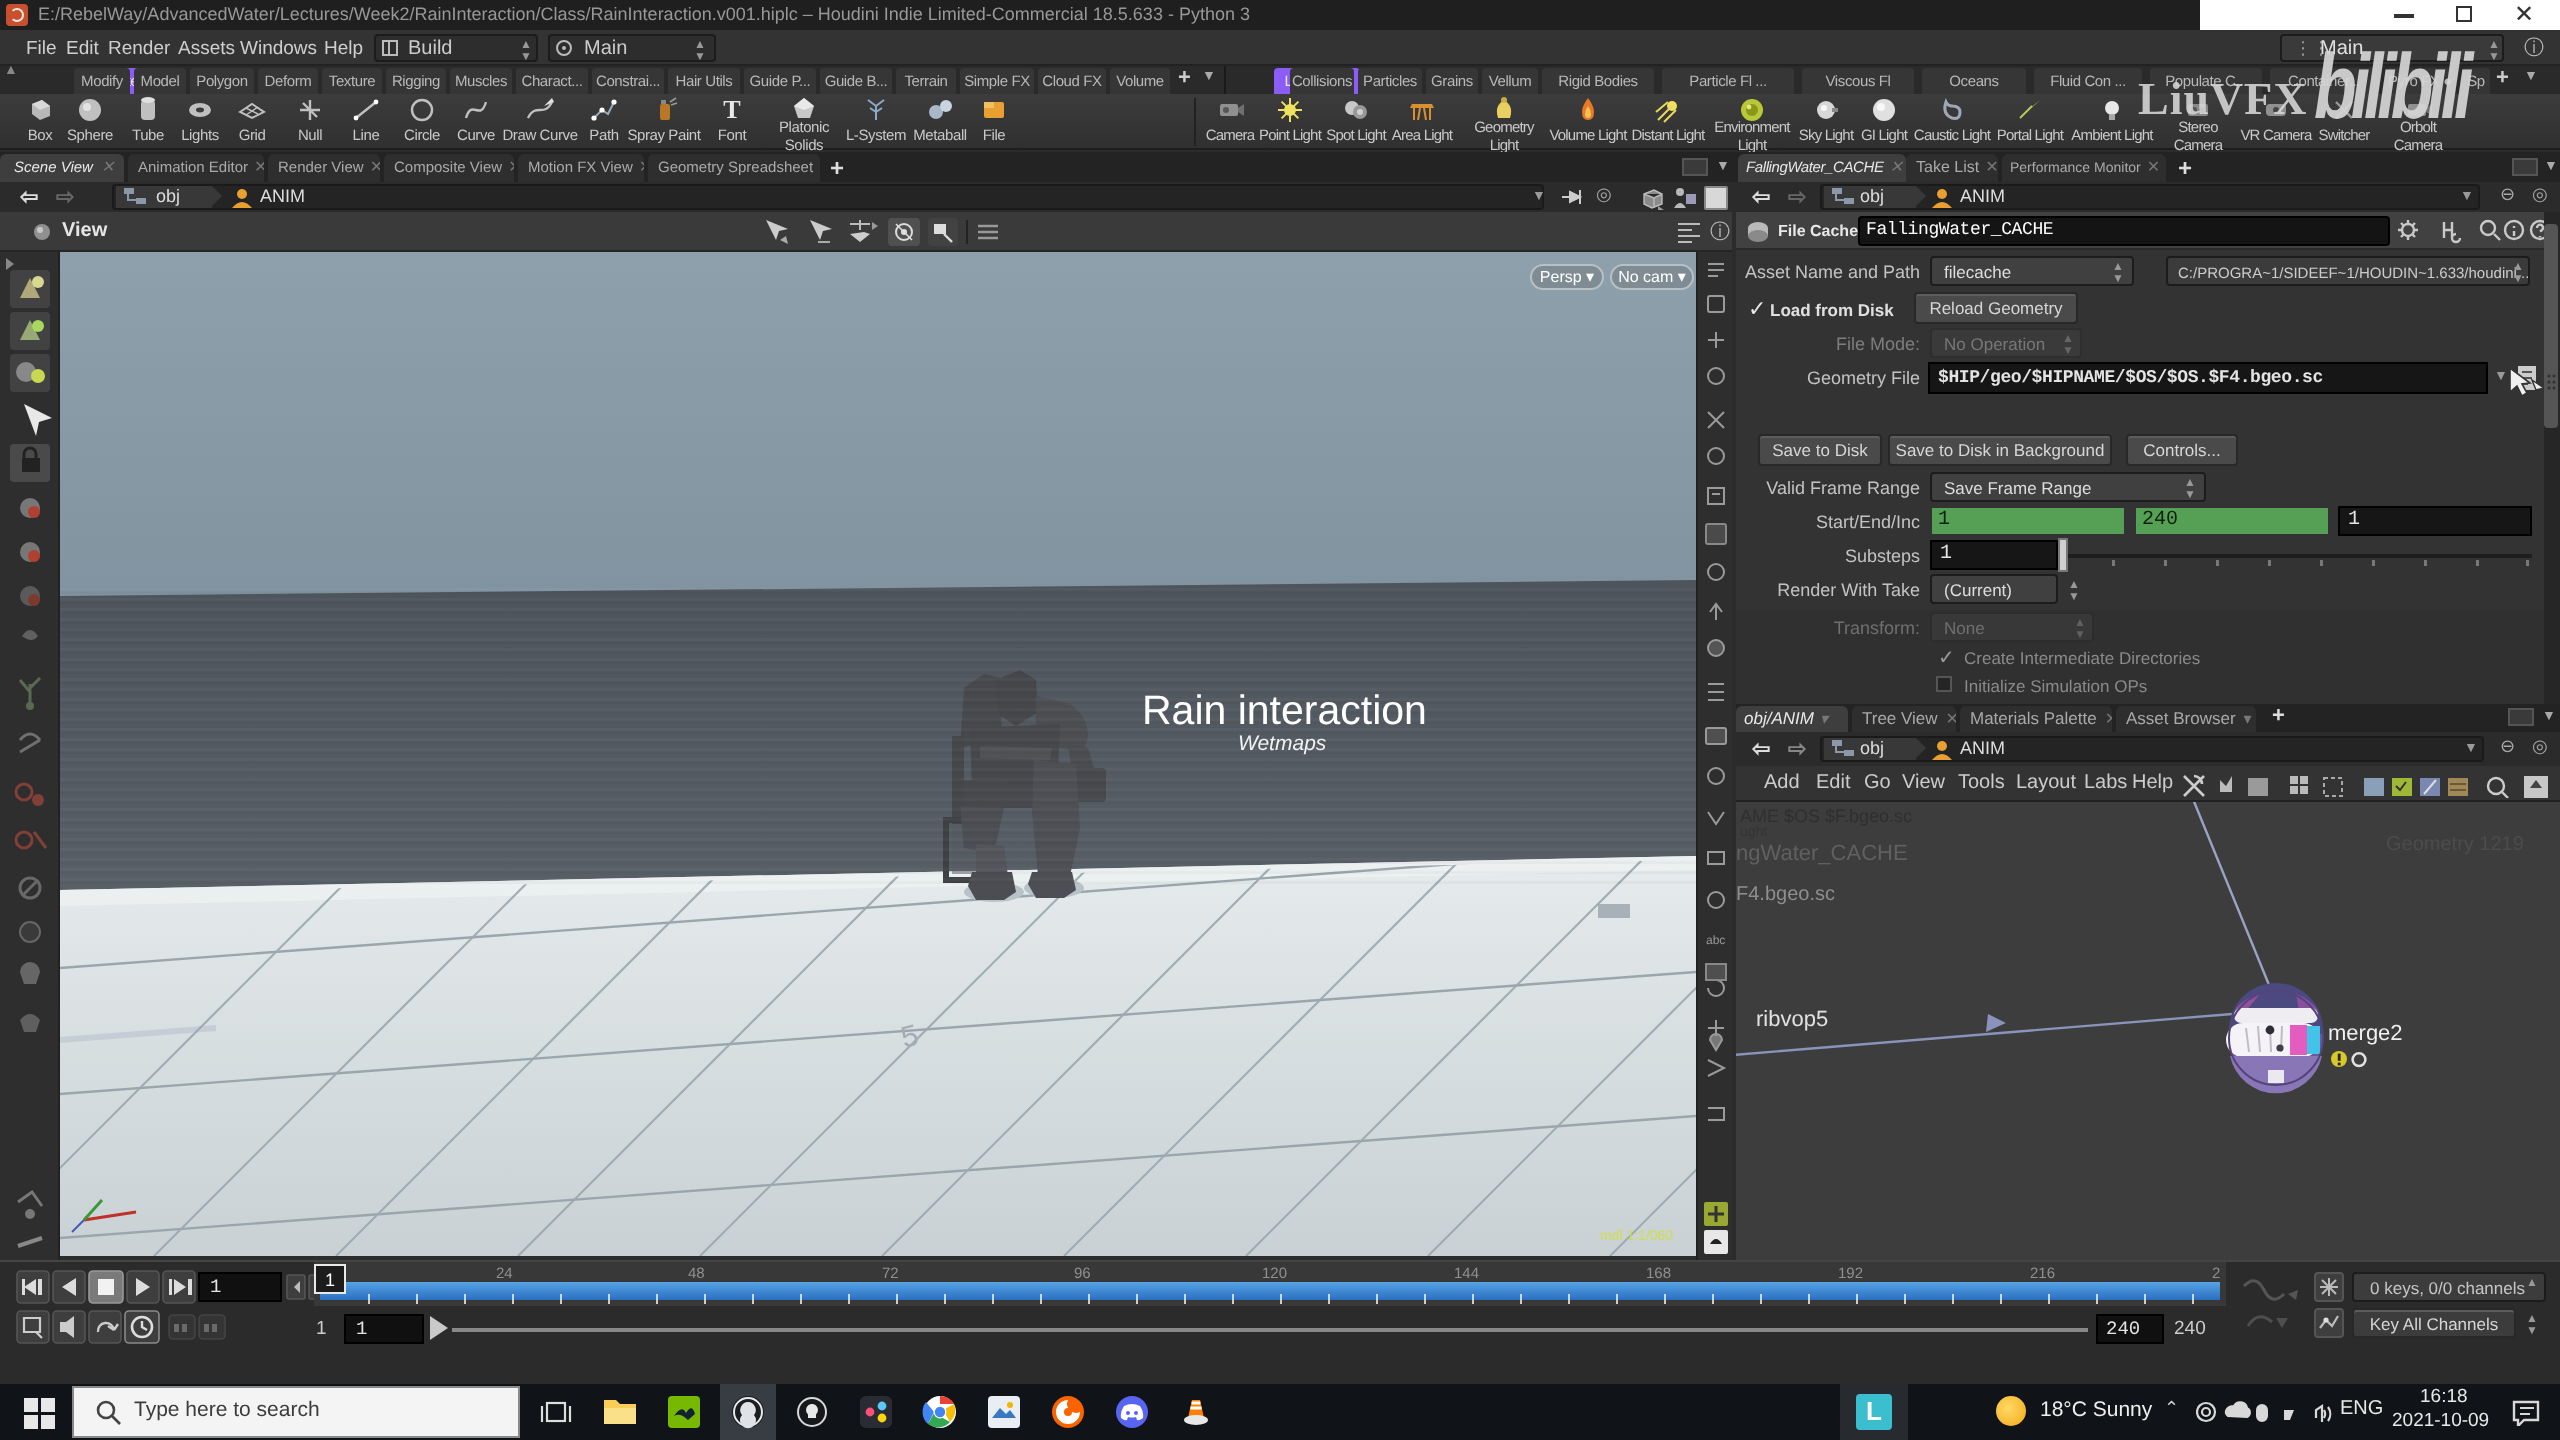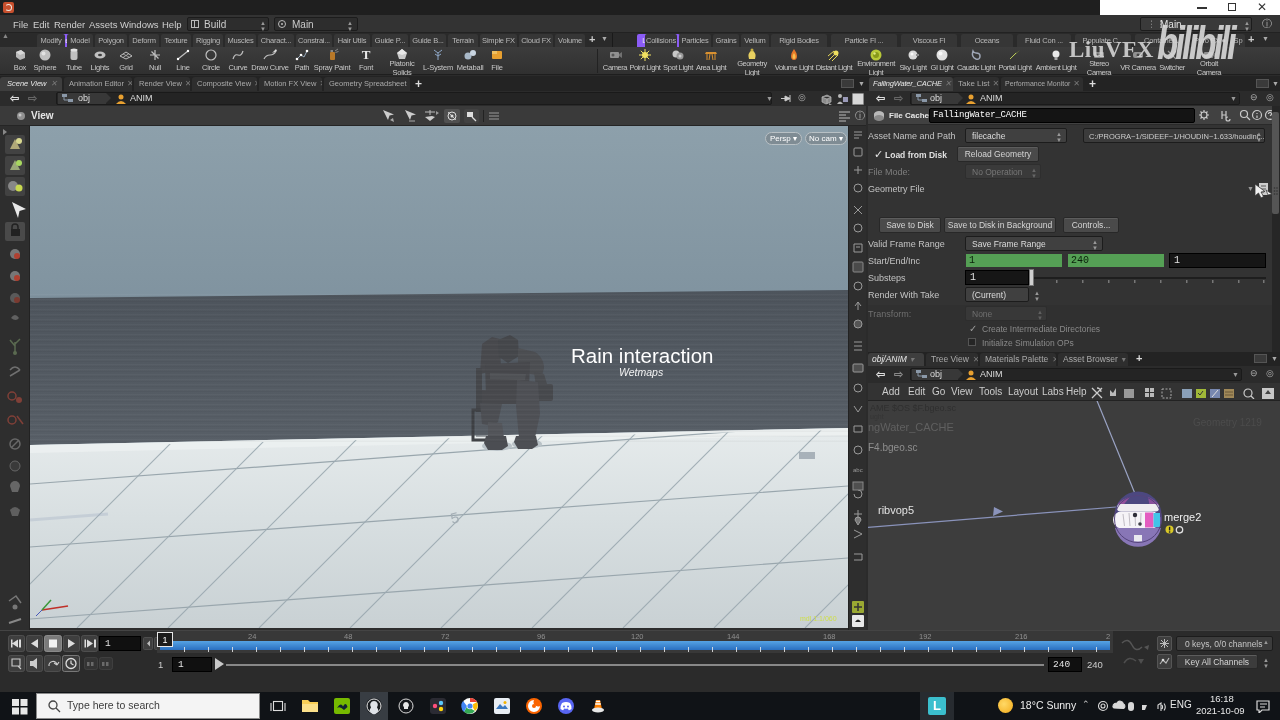--- a/index.html
+++ b/index.html
@@ -11,29 +11,30 @@
   .stab.sel { background:#8b5cf6; color:#e8e8e8;margin-left:37px; }
   .ptab { position:absolute; top:1px; height:14px; background:#2e2e2e; color:#aaa; font-size:9.5px; line-height:14px; border-radius:3px 3px 0 0; white-space:nowrap; overflow:hidden; }
   .ptab.sel { background:#3e3e3e; color:#e8e8e8; font-style:italic; }
   .ptab .x { color:#777; margin-left:6px; font-size:8px; }
   .lbl { position:absolute; color:#c9c9c9; font-size:7.5px; letter-spacing:-0.2px; text-align:center; line-height:9px; }
   .lbl.s2 { font-size:7.5px; letter-spacing:-0.4px; }
   .combo { position:absolute; background:#2d2d2d; border:1px solid #1c1c1c; border-radius:2px; color:#ccc; }
   .spin { position:absolute; color:#999; font-size:6px; line-height:6px; }
   .btn { position:absolute; background:#4a4a4a; border:1px solid #282828; border-radius:2px; color:#d6d6d6; text-align:center; box-shadow:inset 0 1px 0 #5d5d5d; }
   .fld { position:absolute; background:#161616; border:1px solid #000; color:#e3e3e3; font-family:"Liberation Mono",monospace; }
-  .plbl { position:absolute; color:#c3c3c3; font-size:10px; text-align:left; }
+  .plbl { position:absolute; color:#c3c3c3; font-size:10px; text-align:right; }
 </style>
 </head>
 <body>
 <div id="root">
 
 <div class="ab" style="left:0;top:0;width:1280px;height:15px;background:#1f1f1f;"></div>
 <div class="ab" style="left:3px;top:2px;width:11px;height:11px;border-radius:2px;background:#c8502e;"></div>
 <div class="ab" style="left:5px;top:4px;width:7px;height:7px;border-radius:50%;border:1.5px solid #f0e8e0;border-left-color:transparent;"></div>
+<div class="tx" style="left:19px;top:2px;font-size:9px;color:#989898;">E:/RebelWay/AdvancedWater/Lectures/Week2/RainInteraction/Class/RainInteraction.v001.hiplc – Houdini Indie Limited-Commercial 18.5.633 - Python 3</div>
 <div class="ab" style="left:1100px;top:0;width:180px;height:15px;background:#ffffff;"></div>
 <div class="ab" style="left:1197px;top:7px;width:10px;height:1.5px;background:#333;"></div>
 <div class="ab" style="left:1228px;top:3px;width:8px;height:8px;border:1.2px solid #333;"></div>
 <div class="tx" style="left:1257px;top:0px;font-size:12px;color:#333;">✕</div>
 
 <div class="ab" style="left:0;top:15px;width:1280px;height:18px;background:#333333;border-bottom:1px solid #222;"></div>
 <div class="tx" style="left:13px;top:19px;font-size:9.5px;color:#cfcfcf;">File</div>
 <div class="tx" style="left:33px;top:19px;font-size:9.5px;color:#cfcfcf;">Edit</div>
 <div class="tx" style="left:54px;top:19px;font-size:9.5px;color:#cfcfcf;">Render</div>
 <div class="tx" style="left:89px;top:19px;font-size:9.5px;color:#cfcfcf;">Assets</div>
@@ -590,20 +591,21 @@
   <div class="tx" style="left:6px;top:42px;font-size:11px;color:#e8e8e8;">✓</div>
   <div class="tx" style="left:17px;top:44px;font-size:8.5px;font-weight:bold;color:#e0e0e0;">Load from Disk</div>
   <div class="btn" style="left:89px;top:40px;width:82px;height:16px;font-size:8.5px;line-height:15px;">Reload Geometry</div>
 
   <div class="plbl" style="left:0px;top:61px;width:92px;font-size:9px;color:#7e7e7e;">File Mode:</div>
   <div class="combo" style="left:97px;top:58px;width:76px;height:15px;background:#3a3a3a;border-color:#2e2e2e;"></div>
   <div class="tx" style="left:104px;top:61px;font-size:8.5px;color:#777;">No Operation</div>
   <div class="spin" style="left:163px;top:61px;color:#666;">▲<br>▼</div>
 
   <div class="plbl" style="left:0px;top:78px;width:92px;font-size:9px;">Geometry File</div>
+  <div class="fld" style="left:96px;top:75px;width:280px;height:16px;font-size:9px;line-height:15px;padding-left:4px;font-weight:bold;letter-spacing:-0.2px;">$HIP/geo/$HIPNAME/$OS/$OS.$F4.bgeo.sc</div>
   <div class="tx" style="left:379px;top:79px;color:#999;font-size:7px;">▼</div>
   <svg class="ab" style="left:390px;top:76px;" width="14" height="14">
         <rect x="1" y="1" width="9" height="12" fill="#ccc"></rect>
         <path d="M3,4 h5 M3,7 h5 M3,10 h3" stroke="#555" stroke-width="1"></path>
         <path d="M8,8 L14,12 L10,13 Z" fill="#eee" stroke="#333" stroke-width="0.7"></path>
       </svg>
 
 
   <div class="btn" style="left:11px;top:111px;width:62px;height:16px;font-size:8.5px;line-height:15px;">Save to Disk</div>
   <div class="btn" style="left:76px;top:111px;width:112px;height:16px;font-size:8.5px;line-height:15px;">Save to Disk in Background</div>

